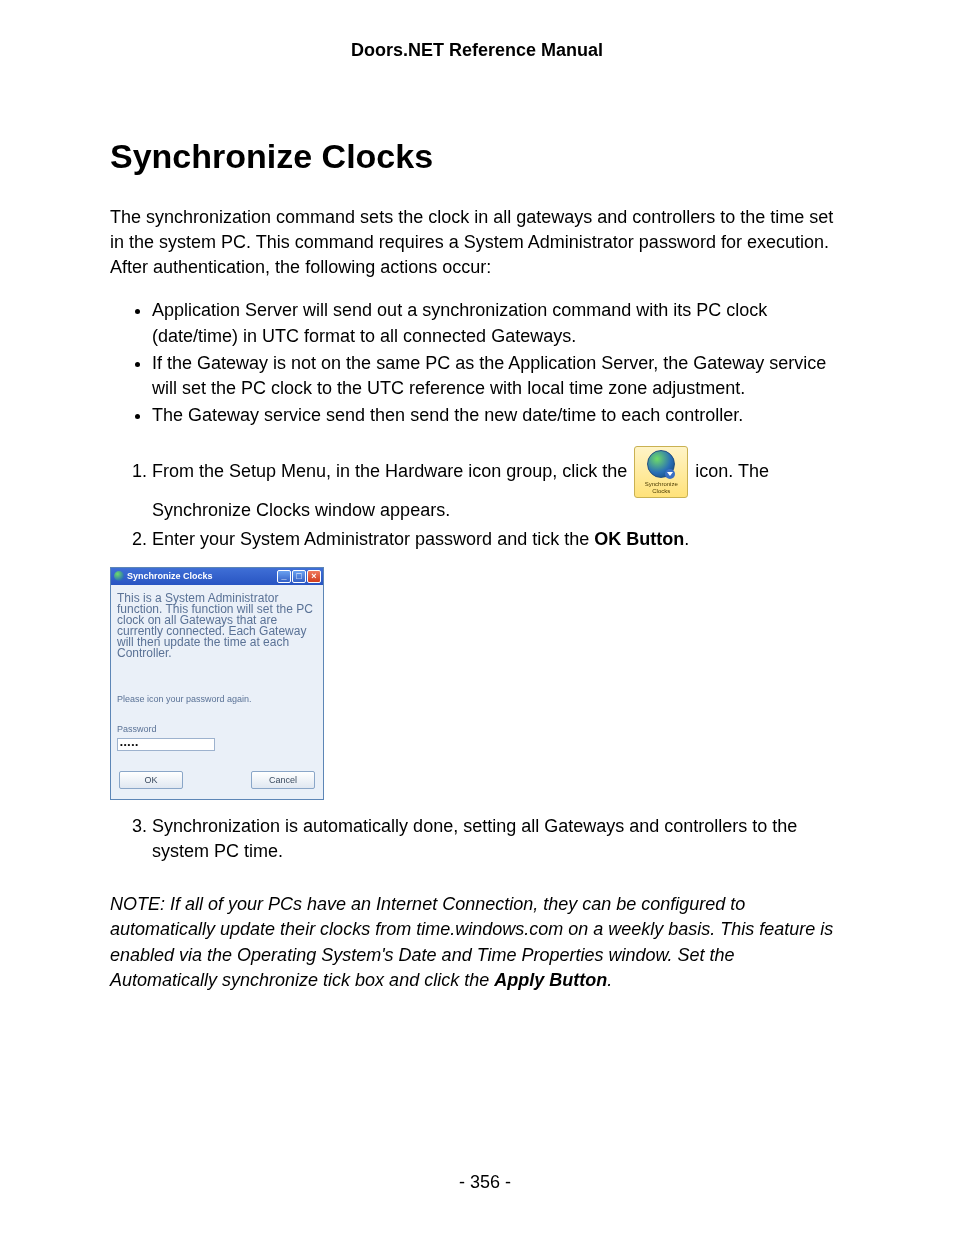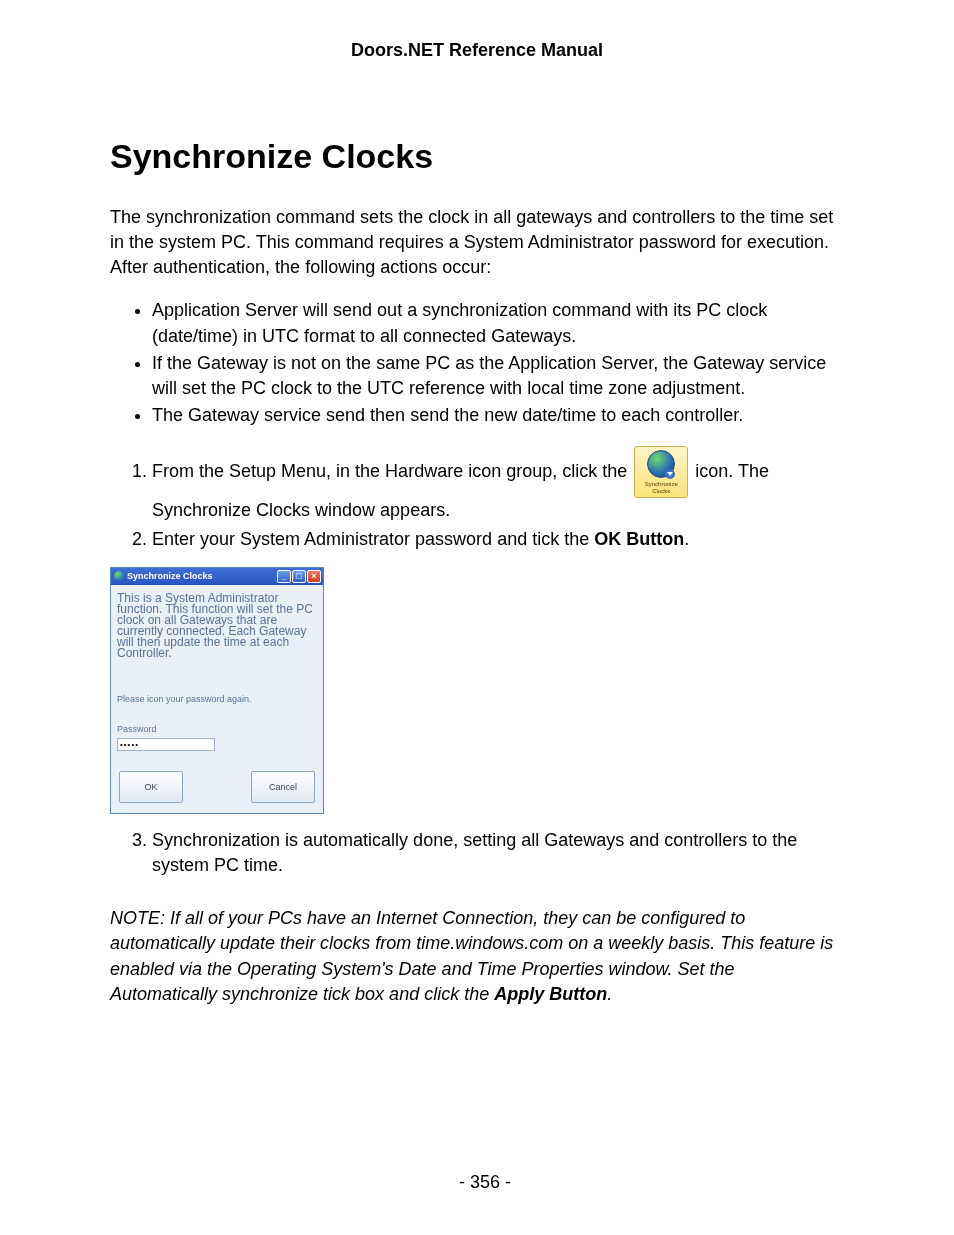--- a/index.html
+++ b/index.html
@@ -176,21 +176,21 @@
     letter-spacing: 1px;
   }
   .dialog-buttons {
     display: flex;
     justify-content: space-between;
     margin-top: 20px;
     padding: 0 2px;
   }
   .dlg-btn {
     width: 64px;
-    height: 32px;
+    height: 18px;
     border: 1px solid #8aa6c8;
     background: linear-gradient(#fff, #e0e7f1);
     font-size: 9px;
     color: #3a4a5f;
     border-radius: 2px;
     cursor: pointer;
   }
   .note {
     font-style: italic;
     margin-top: 28px;

